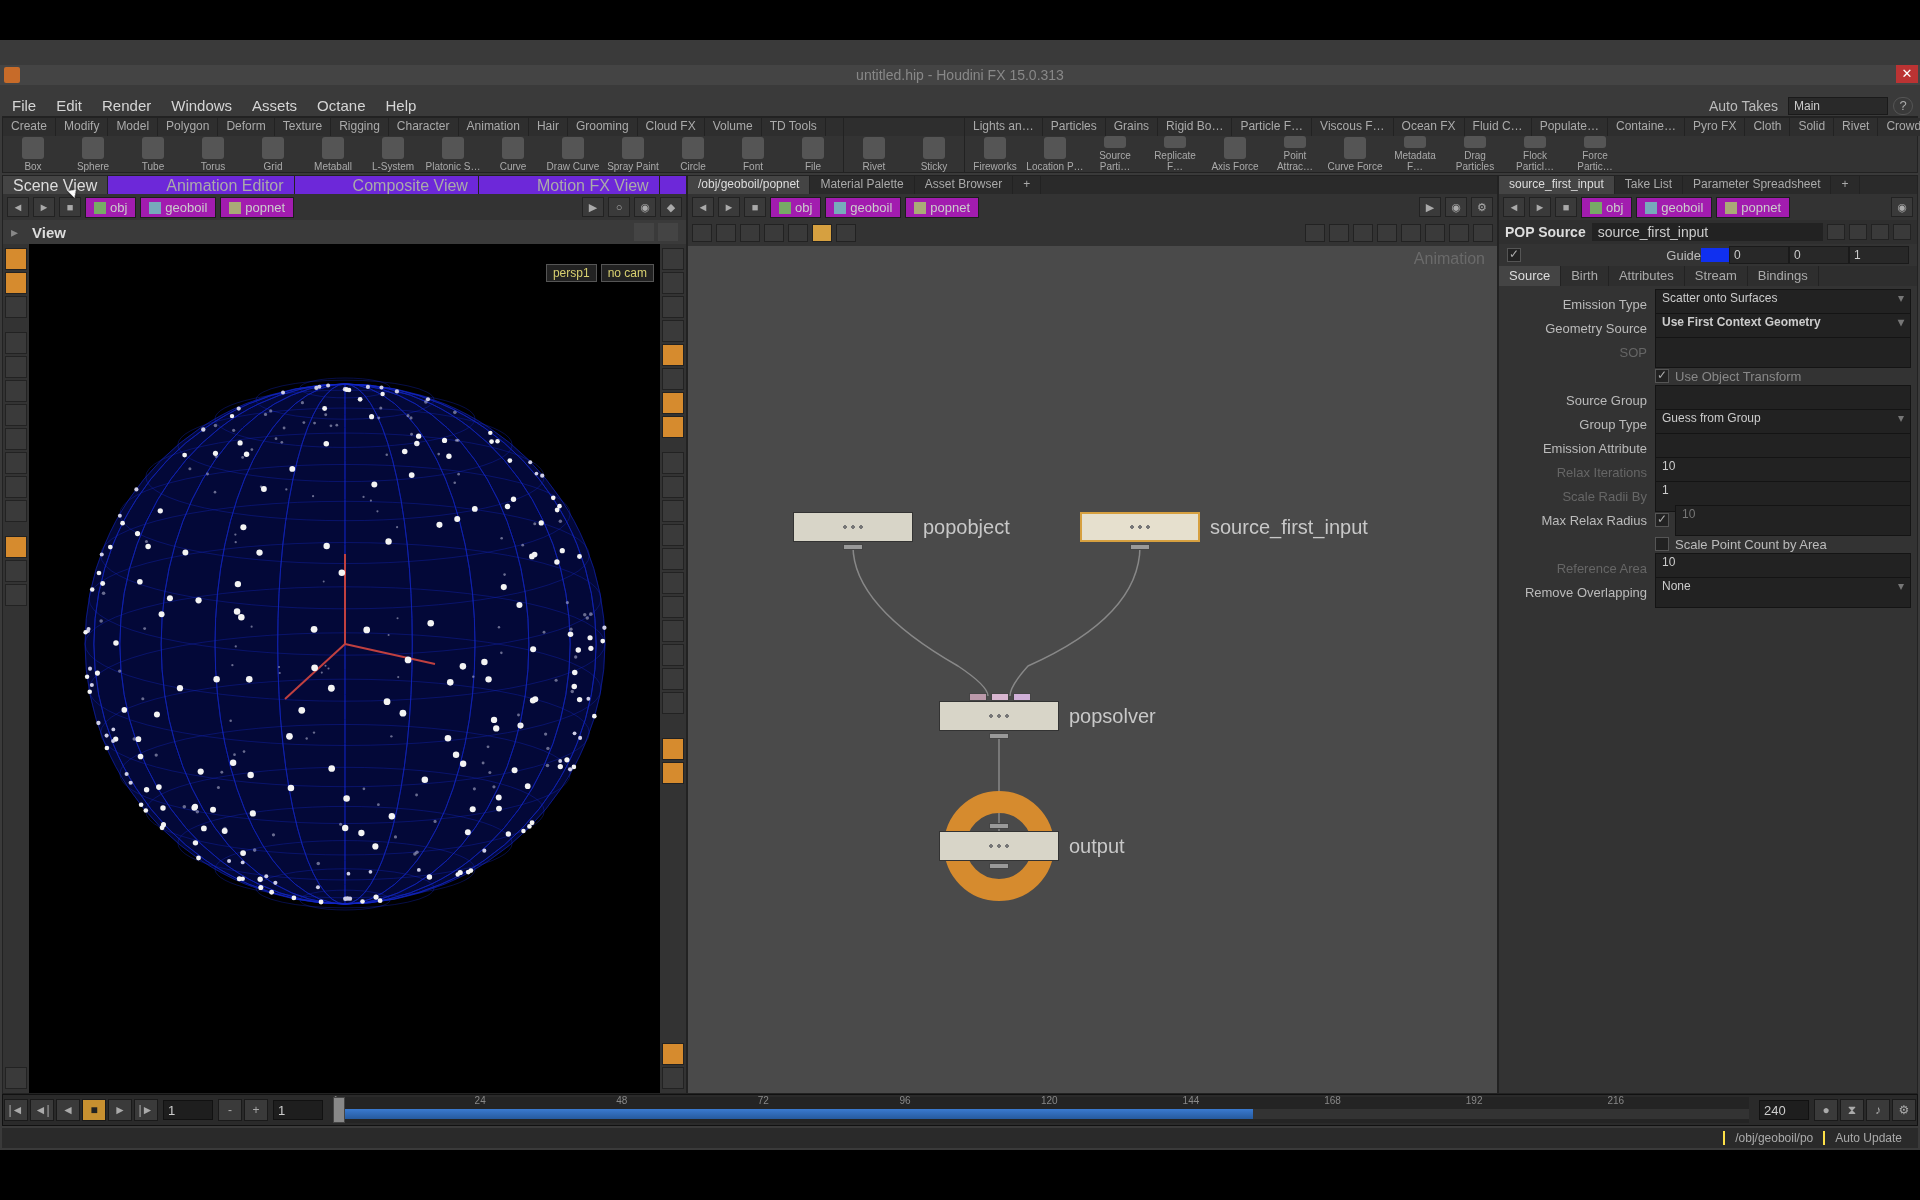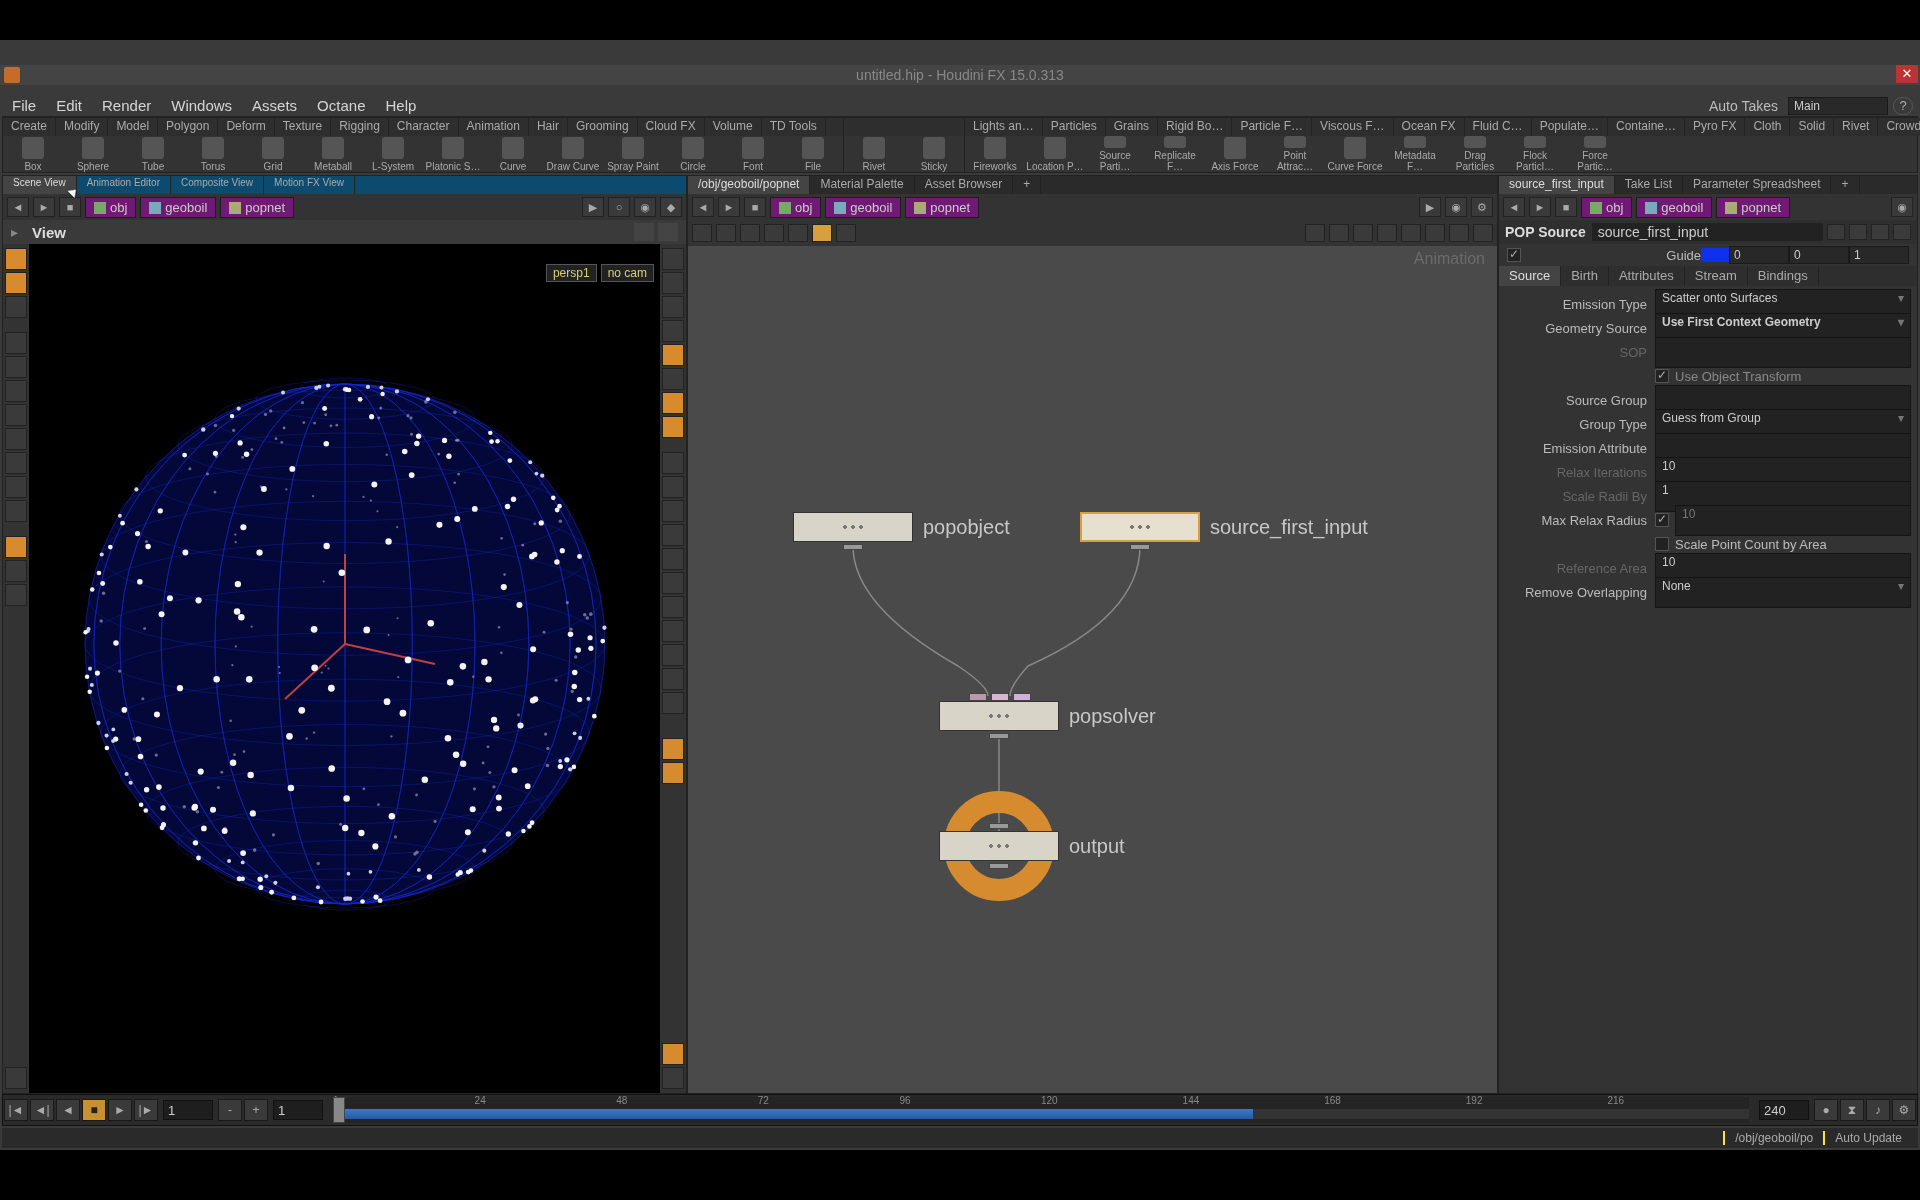--- a/index.html
+++ b/index.html
@@ -17,26 +17,26 @@
 .menubar .help { width:20px; height:18px; border:1px solid #555; border-radius:10px; text-align:center; font-size:13px; color:#aaa; margin:1px 5px; line-height:16px; }
 .shelf { position:absolute; top:77px; left:2px; right:2px; height:56px; background:#333; border:1px solid #222; display:flex; }
 .shelf-half { flex:1; display:flex; flex-direction:column; border-right:1px solid #222; }
 .shelf-tabs { height:18px; background:#2e2e2e; display:flex; font-size:12px; color:#aaa; overflow:hidden; }
 .shelf-tab { padding:1px 8px; border-right:1px solid #222; white-space:nowrap; }
 .shelf-body { flex:1; display:flex; align-items:center; overflow:hidden; }
 .shelf-tool { width:60px; height:36px; text-align:center; font-size:10px; color:#aaa; display:flex; flex-direction:column; align-items:center; justify-content:flex-end; }
 .shelf-tool .ticon { width:22px; height:22px; background:#555; border-radius:3px; margin-bottom:2px; }
 .panes { position:absolute; top:135px; left:2px; right:2px; bottom:56px; display:flex; }
 .viewpane { width:685px; display:flex; flex-direction:column; border:1px solid #222; background:#333; }
-.pane-tabs { height:18px; background:#0c4a6e; display:flex; font-size:10px; color:#aaa; }
+.pane-tabs { height:18px; background:#6d28d9; display:flex; font-size:16px; color:#aaa;gap:48px; }
 .pane-tab { padding:1px 10px; border-right:1px solid #222; }
 .pane-tab.active { background:#444; color:#ddd; }
 .pathbar { height:26px; background:#333; display:flex; align-items:center; padding:0 4px; gap:4px; }
 .pathbar .pbtn { width:22px; height:20px; background:#3a3a3a; border:1px solid #222; font-size:11px; color:#aaa; text-align:center; line-height:18px; }
-.pathbar .pseg { padding:2px 8px; background:#701a75; font-size:13px; color:#ccc; border:1px solid #1d1d1d; }
+.pathbar .pseg { padding:2px 8px; background:#a21caf; font-size:13px; color:#ccc; border:1px solid #1d1d1d; }
 .pathbar .pseg .pico { display:inline-block; width:12px; height:12px; background:#7a6; margin-right:4px; vertical-align:middle; }
 .pathbar .pseg.geo .pico { background:#7ab; }
 .pathbar .pseg.pop .pico { background:#aa7; }
 .pathbar .pspace { flex:1; }
 .view-header { height:24px; background:#3a3a3a; display:flex; align-items:center; padding:0 8px; }
 .view-header .vlabel { font-size:15px; color:#ddd; font-weight:bold; padding-left:14px; }
 .view-header .vspace { flex:1; }
 .view-header .vico { width:20px; height:18px; background:#444; margin-left:4px; }
 .viewport-wrap { flex:1; position:relative; background:#000; display:flex; }
 .vleftbar { width:26px; background:#333; display:flex; flex-direction:column; gap:2px; padding:4px 2px; }

